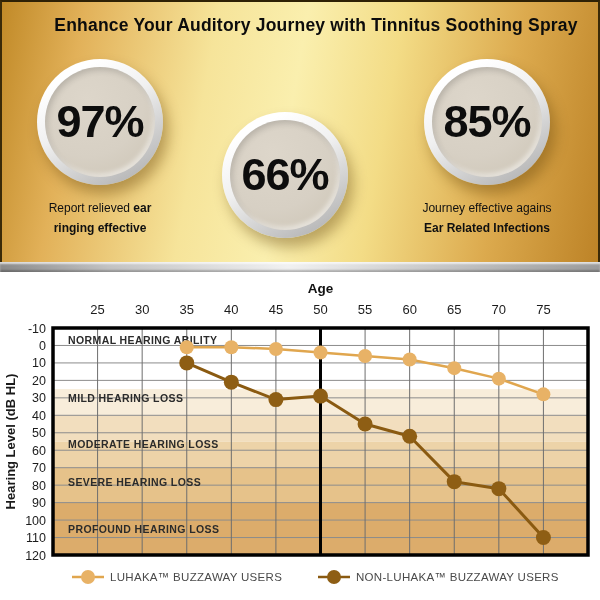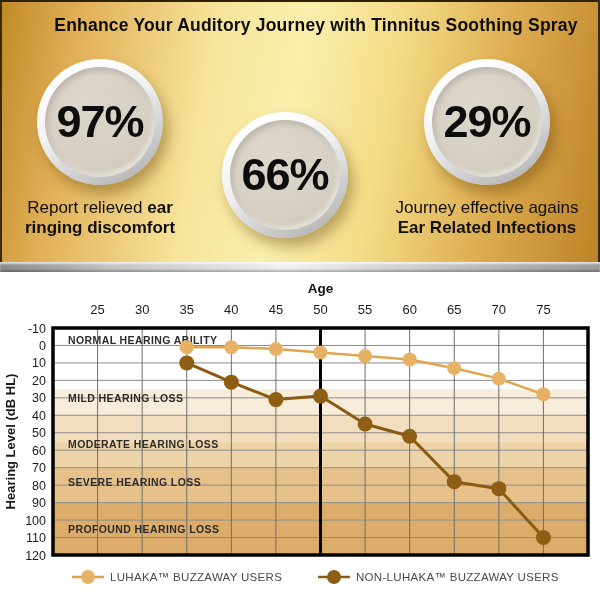--- a/index.html
+++ b/index.html
@@ -27,21 +27,21 @@
     display:flex;align-items:center;justify-content:center;
   }
   .badge-inner{
     width:110px;height:110px;border-radius:50%;
     background:radial-gradient(circle at 38% 30%,#ddd6ca 0%,#d7d0c4 55%,#cbc3b3 100%);
     box-shadow:inset 2px 3px 6px rgba(0,0,0,.16), inset -2px -3px 5px rgba(255,255,255,.55);
     display:flex;align-items:center;justify-content:center;
   }
   .pct{font-size:45px;font-weight:bold;color:#0d0d0d;letter-spacing:-1px;}
   .caption{
-    margin-top:13px;text-align:center;font-size:17px;line-height:20px;color:#101010;
+    margin-top:13px;text-align:center;font-size:12px;line-height:20px;color:#101010;
   }
   .caption b{font-weight:bold;}
   
   .divider{
     position:absolute;left:0;top:262px;width:600px;height:10px;
     background:linear-gradient(90deg,#8a8a8a 0%,#c2c2c2 18%,#f1f1f1 48%,#c9c9c9 72%,#9b9b9b 100%);
     box-shadow:inset 0 2px 2px rgba(255,255,255,.7), inset 0 -2px 2px rgba(0,0,0,.25);
   }
   
   .chart-area{position:absolute;left:0;top:272px;width:600px;height:328px;background:#ffffff;}
@@ -57,36 +57,36 @@
 
     <div class="stats-row">
       <div class="stat c1">
         <div class="badge">
           <div class="badge-inner">
             <span class="pct">97%</span>
           </div>
         </div>
         <div class="caption">
             <div><span>Report relieved </span><b>ear</b></div>
-            <div><b>ringing discomfort</b></div>
+            <div><b>ringing effective</b></div>
           </div>
       </div>
 
       <div class="stat c2">
         <div class="badge">
           <div class="badge-inner">
             <span class="pct">66%</span>
           </div>
         </div>
       </div>
 
       <div class="stat c3">
         <div class="badge">
           <div class="badge-inner">
-            <span class="pct">29%</span>
+            <span class="pct">85%</span>
           </div>
         </div>
         <div class="caption">
             <div><span>Journey effective agains</span></div>
             <div><b>Ear Related Infections</b></div>
           </div>
       </div>
     </div>
   </section>
 

